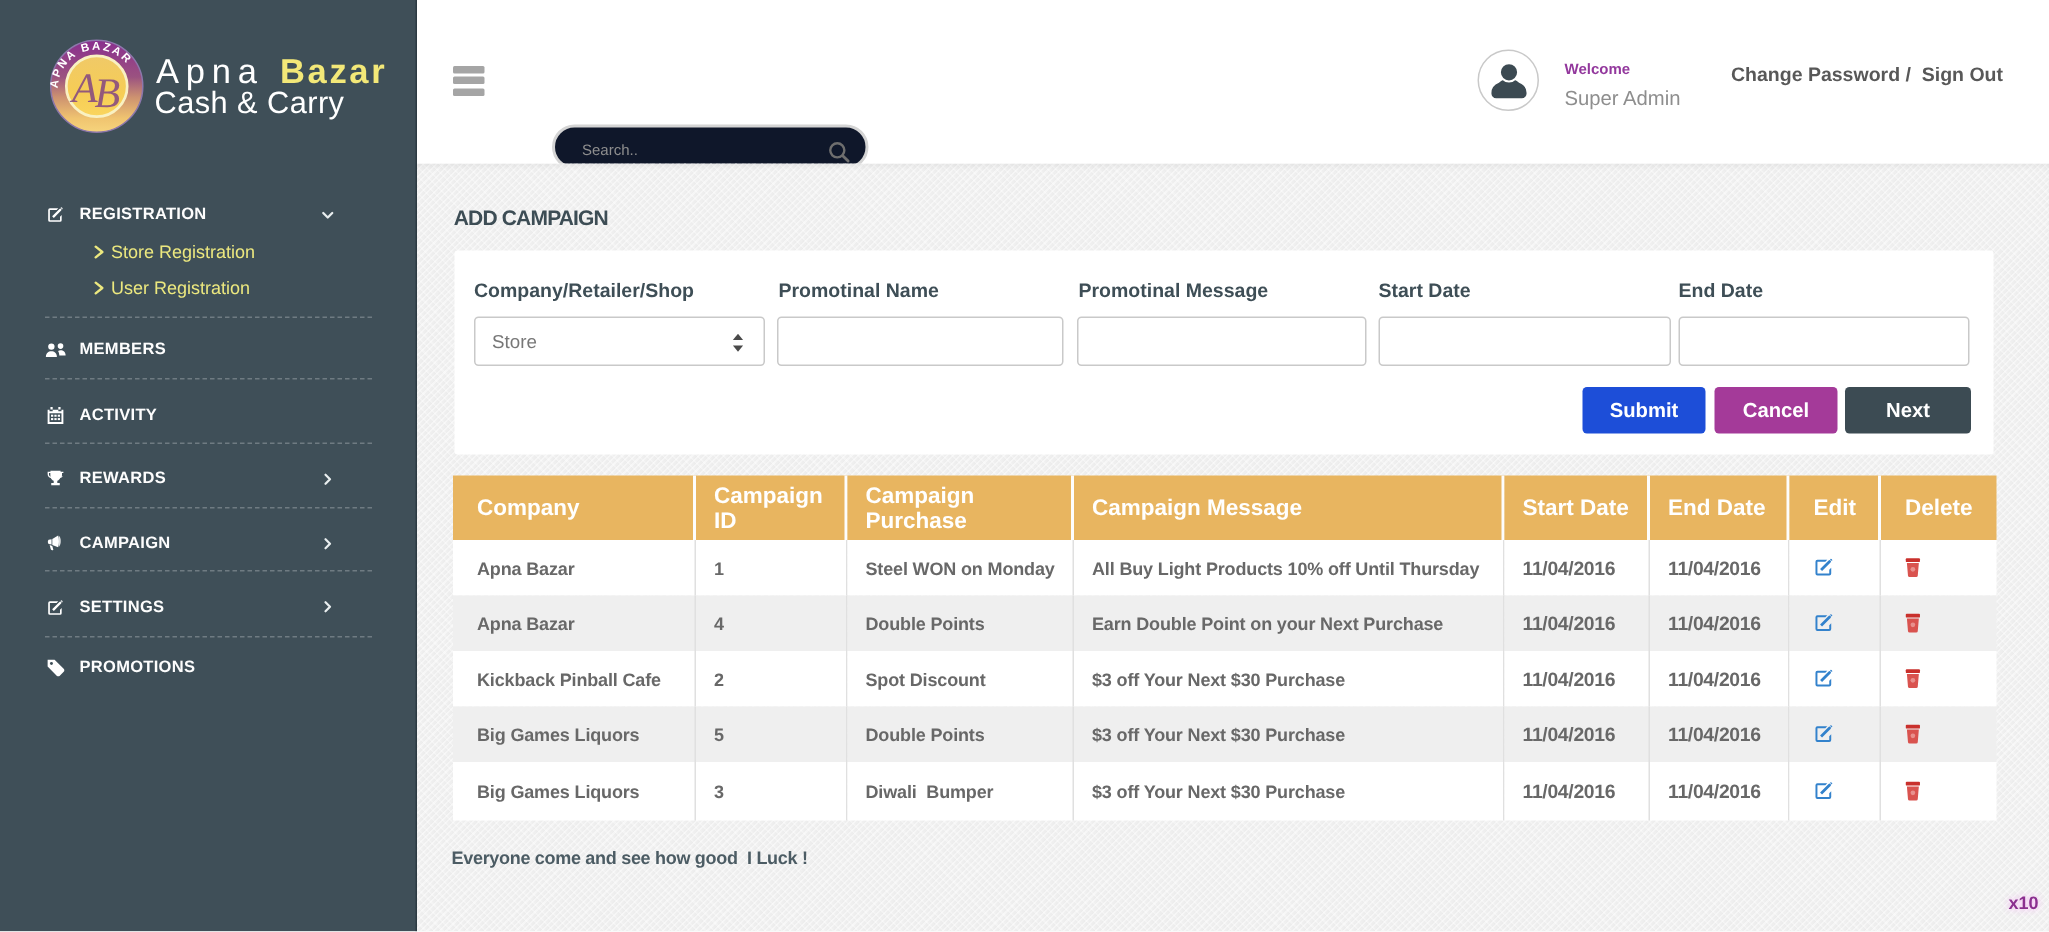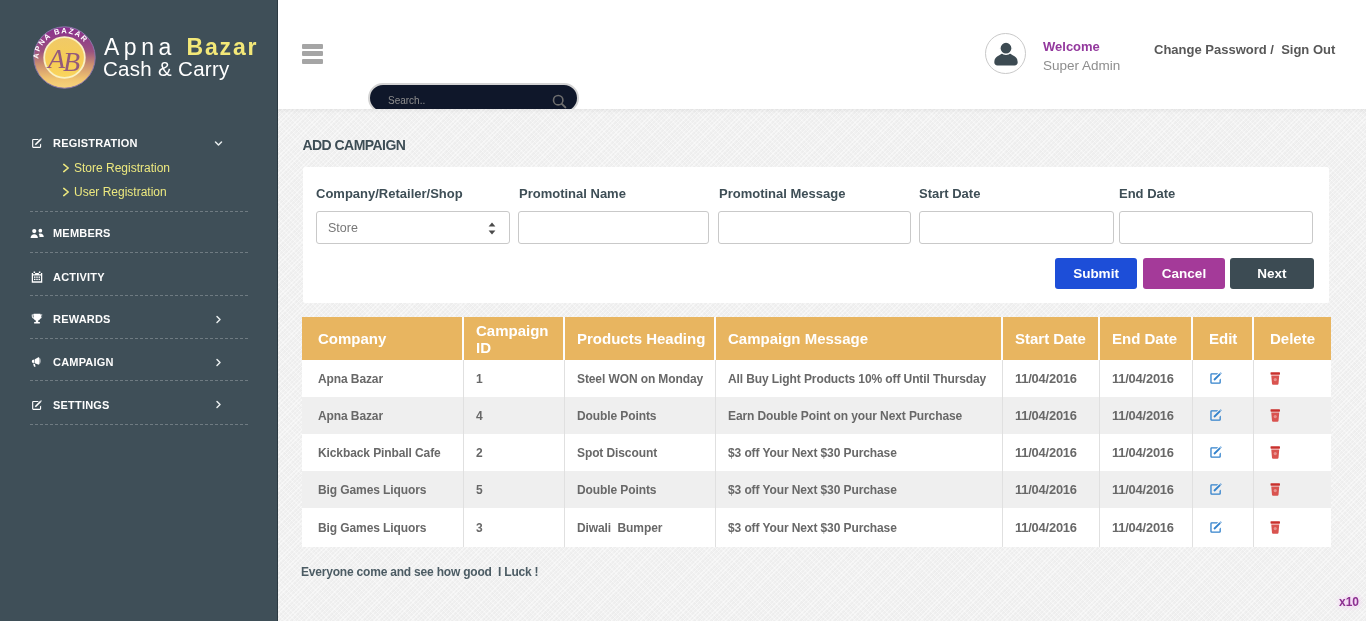--- a/index.html
+++ b/index.html
@@ -25,21 +25,21 @@
 
 
 #header { position:absolute; left:278px; top:0; width:1088px; height:109px; background:#fff; }
 #hamb { position:absolute; left:24px; top:44px; width:21px; }
 #hamb div { height:5px; background:#a5a5a5; margin-bottom:2.4px; border-radius:1px; }
 #search { position:absolute; left:90px; top:38px; width:211px; height:30px; border:2px solid #d4d4d4; border-radius:17px; background:#0f172a;margin-top:45px; }
 #search .ph { position:absolute; left:18px; top:10px; font-size:10px; color:#8e8e8e; }
 #search svg { position:absolute; right:10px; top:9px; }
 #avatar { position:absolute; left:707px; top:33px; width:41px; height:41px; border-radius:50%; background:#fff; border:1px solid #c9c9c9; }
 #avatar svg { position:absolute; left:8px; top:7px; }
-.welcome { position:absolute; left:765px; top:39.5px; line-height:14px; font-size:13px; font-weight:bold; color:#93389d; white-space:nowrap; }
+.welcome { position:absolute; left:765px; top:39.5px; line-height:14px; font-size:10px; font-weight:bold; color:#93389d; white-space:nowrap; }
 .superadmin { position:absolute; left:765px; top:58.5px; line-height:14px; font-size:13.5px; color:#8e8e8e; white-space:nowrap; }
 .links { position:absolute; left:876px; top:35px; line-height:30px; font-size:13px; font-weight:bold; color:#585858; white-space:nowrap; }
 
 
 #content { position:absolute; left:278px; top:109px; width:1088px; height:512px; box-shadow:inset 0 4px 5px -3px rgba(0,0,0,0.07);
   background-color:#f1f1f1;
   background-image:repeating-linear-gradient(135deg, rgba(255,255,255,0.4) 0px, rgba(255,255,255,0.4) 1px, rgba(0,0,0,0.0) 1px, rgba(0,0,0,0.012) 3px),
     repeating-linear-gradient(45deg, rgba(255,255,255,0.25) 0px, rgba(255,255,255,0.25) 1px, rgba(0,0,0,0.0) 1px, rgba(0,0,0,0.01) 4px);
 }
 #title { position:absolute; left:24.5px; top:25.8px; font-size:14px; line-height:20px; font-weight:bold; color:#3d4d55; letter-spacing:-0.55px; }
@@ -178,20 +178,27 @@
       <svg class="ic" viewBox="0 0 16 16">
           <path fill="#fff" d="M13.5 8.5 V13 a1.5 1.5 0 0 1 -1.5 1.5 H3 A1.5 1.5 0 0 1 1.5 13 V4 A1.5 1.5 0 0 1 3 2.5 h7.5 L9 4 H3 V13 h9 V10 Z"></path>
           <path fill="#fff" d="M6.5 11 L5 9.5 11.5 3 a1.06 1.06 0 0 1 1.5 1.5 Z M14 3.5 12.5 2 a1.06 1.06 0 0 1 1.5 1.5 Z"></path>
         </svg>
       SETTINGS
       <svg class="chev" viewBox="0 0 12 12">
           <path d="M4 2 L8 6 L4 10" fill="none" stroke="#e8edee" stroke-width="2" stroke-linecap="round" stroke-linejoin="round"></path>
         </svg>
     </div>
     <div class="sep" style="top:424px;"></div>
+    <div class="mrow" style="top:430.2px;">
+      <svg class="ic" viewBox="0 0 16 16">
+          <path fill="#fff" d="M1 1 h6.2 L15.5 9.3 a1.6 1.6 0 0 1 0 2.3 L11.6 15.5 a1.6 1.6 0 0 1 -2.3 0 L1 7.2 Z"></path>
+          <circle cx="4.4" cy="4.4" r="1.3" fill="#3f4f58"></circle>
+        </svg>
+      PROMOTIONS
+    </div>
   </div>
 
   <div id="header">
     <div id="hamb">
         <div></div>
         <div></div>
         <div></div>
       </div>
     <div id="search">
       <span class="ph">Search..</span>
@@ -246,21 +253,21 @@
           <col style="width:287px">
           <col style="width:97px">
           <col style="width:93px">
           <col style="width:61px">
           <col style="width:77px">
       </colgroup>
       <tbody>
           <tr>
         <th>Company</th>
             <th>Campaign ID</th>
-            <th>Products Heading</th>
+            <th>Campaign Purchase</th>
             <th>Campaign Message</th>
             <th>Start Date</th>
             <th>End Date</th>
             <th>Edit</th>
             <th>Delete</th>
       </tr>
       <tr class="odd">
         <td>Apna Bazar</td>
             <td>1</td>
             <td>Steel WON on Monday</td>

